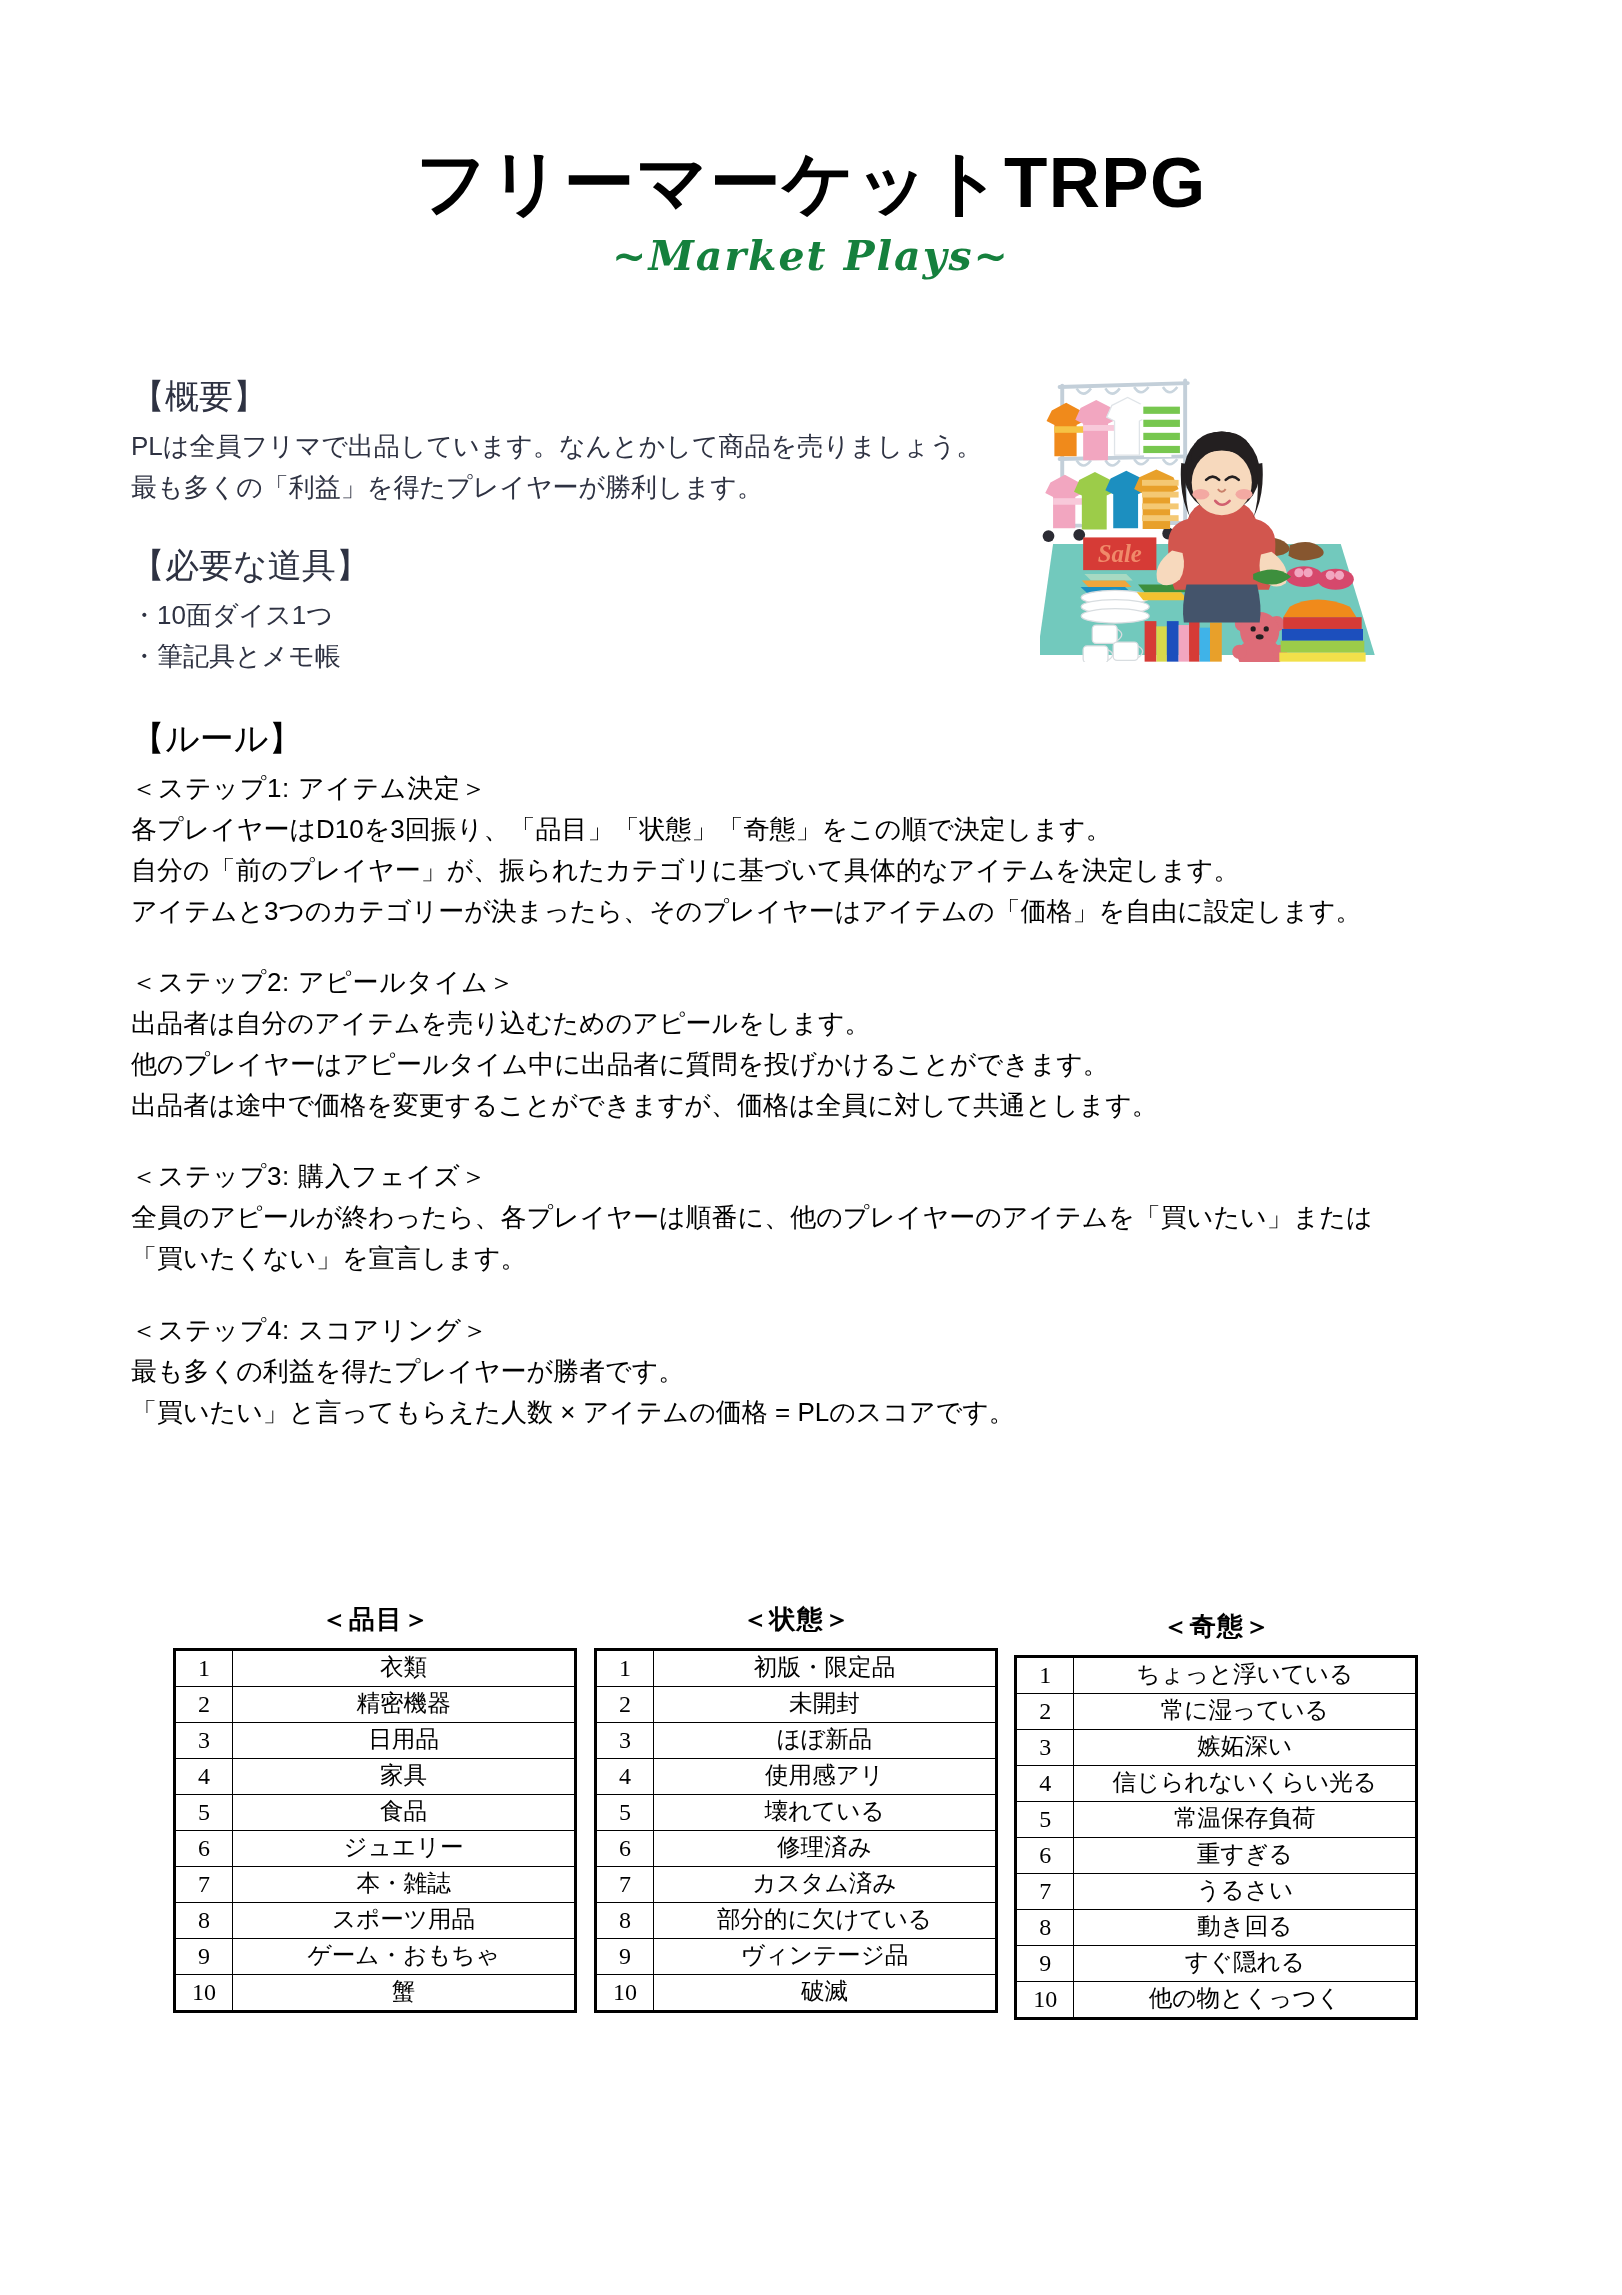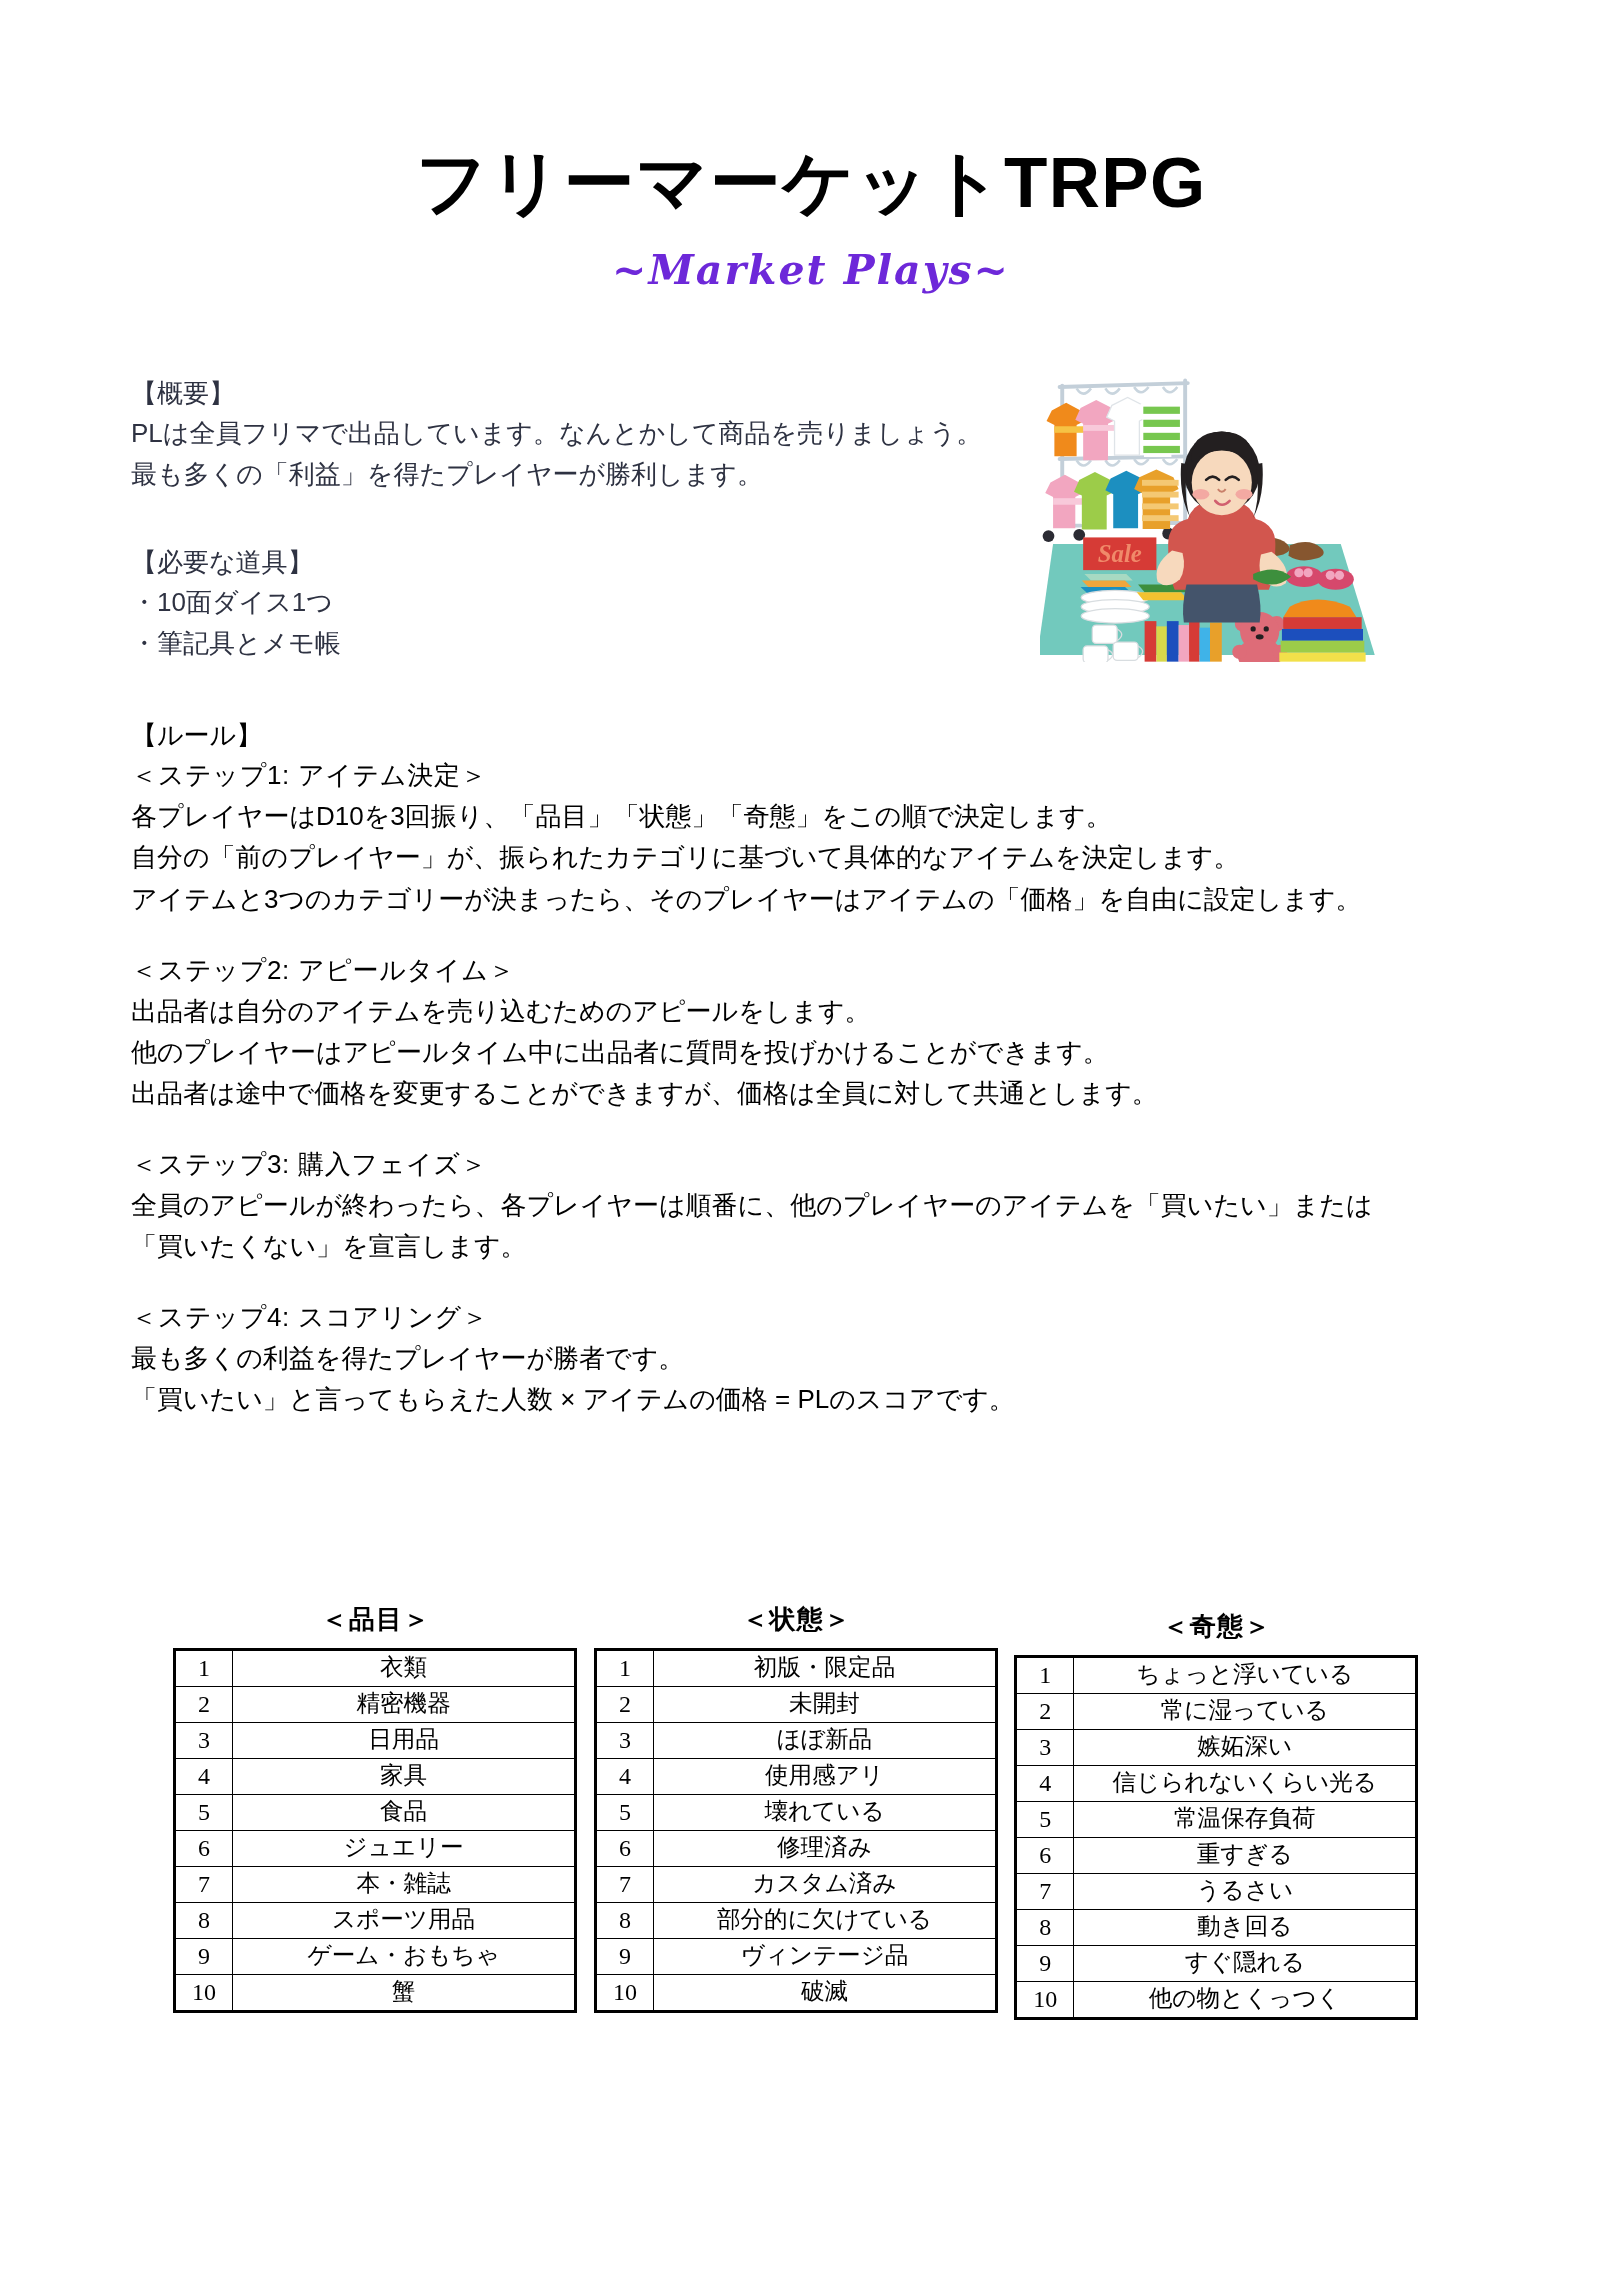--- a/index.html
+++ b/index.html
@@ -30,22 +30,22 @@
     letter-spacing: 1.3px;
     color: #000000;
     line-height: 1.1;
     margin: 0;
   }
   .sub-title {
     font-size: 41px;
     font-style: italic;
     font-family: "DejaVu Serif", serif;
     font-weight: 600;
-    color: #6d28d9;
-    margin-top: 24px;
+    color: #15803d;
+    margin-top: 10px;
     letter-spacing: 2px;
   }
 
   
   .illustration {
     position: absolute;
     left: 1040px;
     top: 354px;
     width: 340px;
     height: 308px;
@@ -54,24 +54,25 @@
   
   .section {
     position: absolute;
     left: 131px;
   }
   .sec-overview { top: 373px; }
   .sec-tools    { top: 542px; }
   .sec-rules    { top: 715px; }
 
   .heading {
-    font-size: 26px;
+    font-size: 34px;
     line-height: 1.55;
     color: #2e3242;
     white-space: nowrap;
+    font-family: Liberation Mono, monospace;
   }
   .line {
     font-size: 26px;
     line-height: 1.58;
     color: #2e3242;
     white-space: nowrap;
   }
   .sec-rules .heading, .sec-rules .line { color: #000000; }
   .step-head {
     font-size: 26px;

